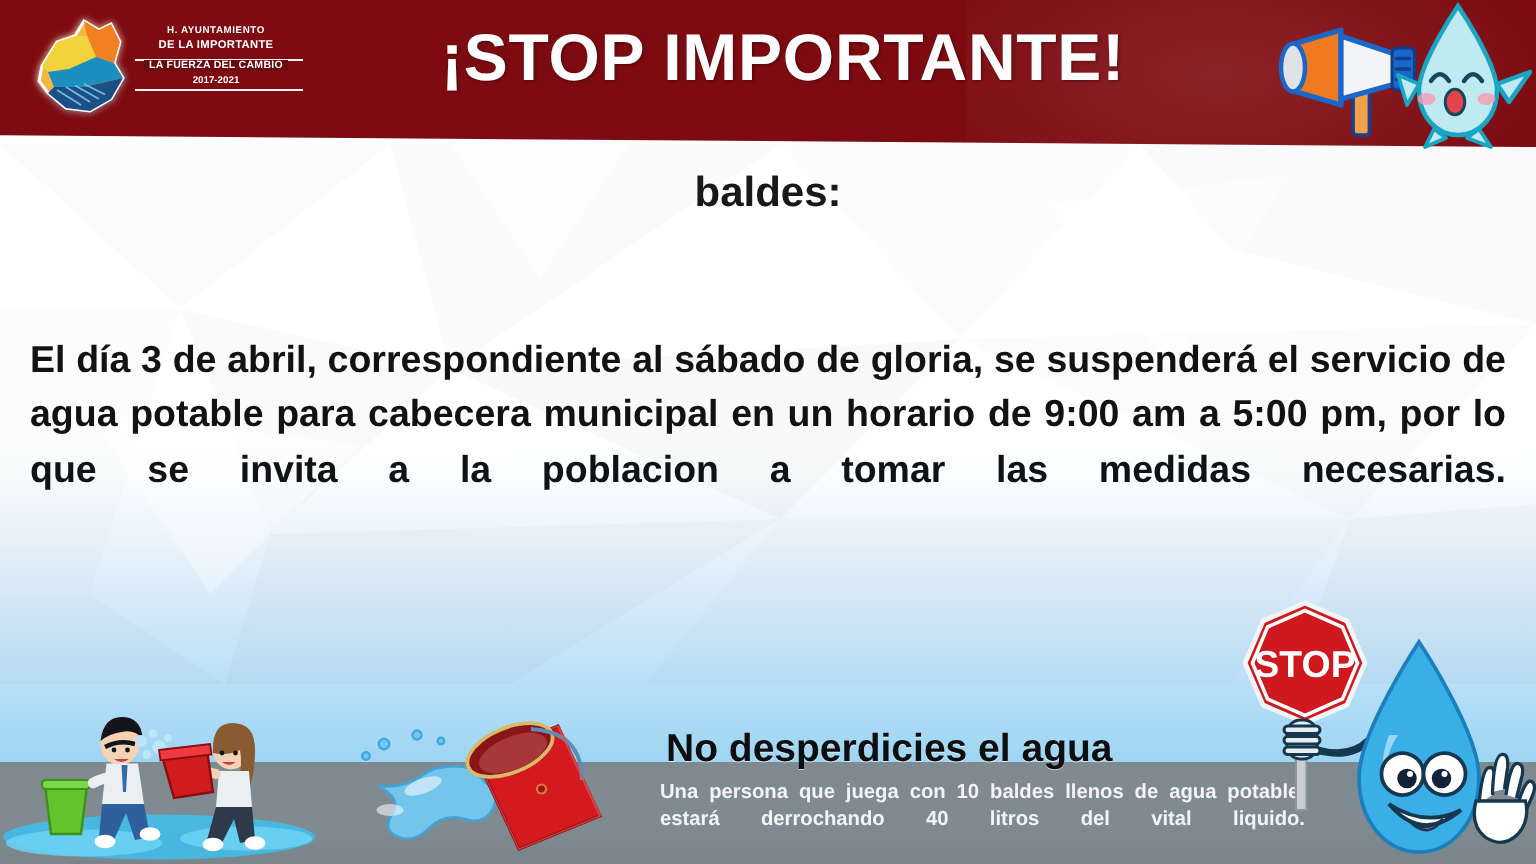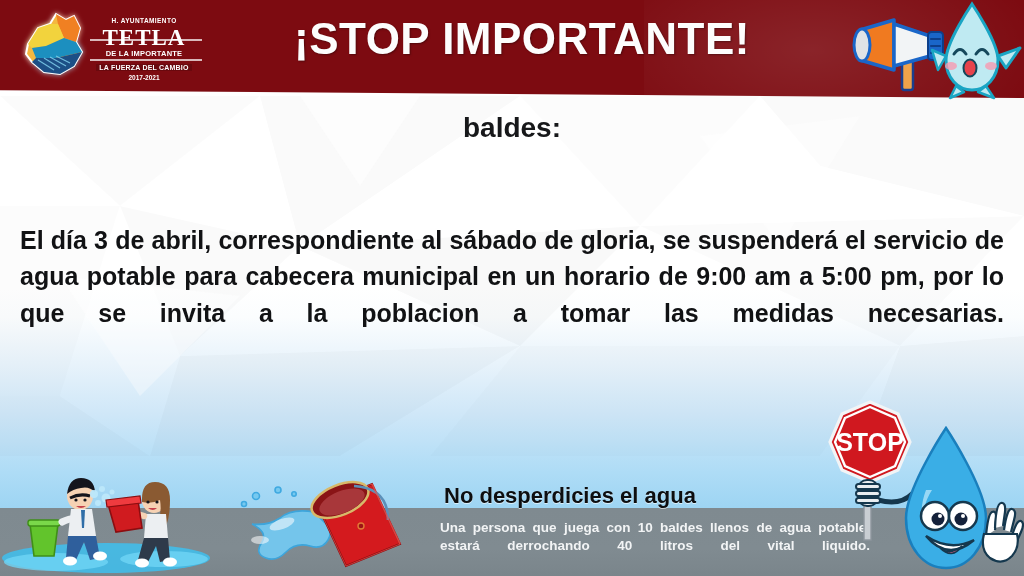--- a/index.html
+++ b/index.html
@@ -64,21 +64,21 @@
   .notice{
     position:absolute;left:20px;top:222px;width:984px;
     color:#111214;font-size:25px;font-weight:bold;
     line-height:1.45;text-align:justify;
   }
   .notice:after{content:"";display:inline-block;width:100%;}
 
   
   .slogan{
     position:absolute;left:444px;top:483px;
-    color:#0d0e10;font-size:22px;font-weight:bold;
+    color:#0d0e10;font-size:26px;font-weight:bold;
     text-shadow:0 1px 0 rgba(255,255,255,.6);
   }
   .fineprint{
     position:absolute;left:440px;top:519px;width:430px;
     color:#f2f4f5;font-size:13.5px;font-weight:bold;line-height:1.32;
     text-align:justify;
   }
   .fineprint:after{content:"";display:inline-block;width:100%;}
 
   
@@ -147,21 +147,20 @@
           <line x1="40" y1="48" x2="54" y2="55"></line>
         </g>
       </g>
       <g stroke="#ffffff" stroke-width="1.4" fill="none" opacity=".95">
         <line x1="74" y1="32" x2="186" y2="32"></line>
         <line x1="74" y1="52" x2="186" y2="52"></line>
       </g>
     </svg>
     <div class="logo-text">
       <div class="lt1">H. AYUNTAMIENTO</div>
-      <div class="lt2">TETLA</div>
       <div class="lt3">DE LA IMPORTANTE</div>
       <div class="lt4">LA FUERZA DEL CAMBIO</div>
       <div class="lt5">2017-2021</div>
     </div>
   </div>
 
   <div class="header-title">¡STOP IMPORTANTE!</div>
 
   <svg class="art art-mascot-megaphone" viewBox="0 0 178 102">
 

